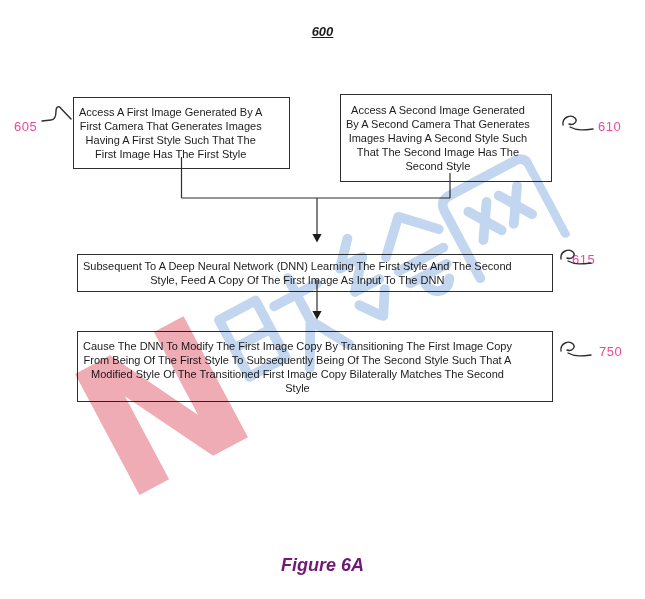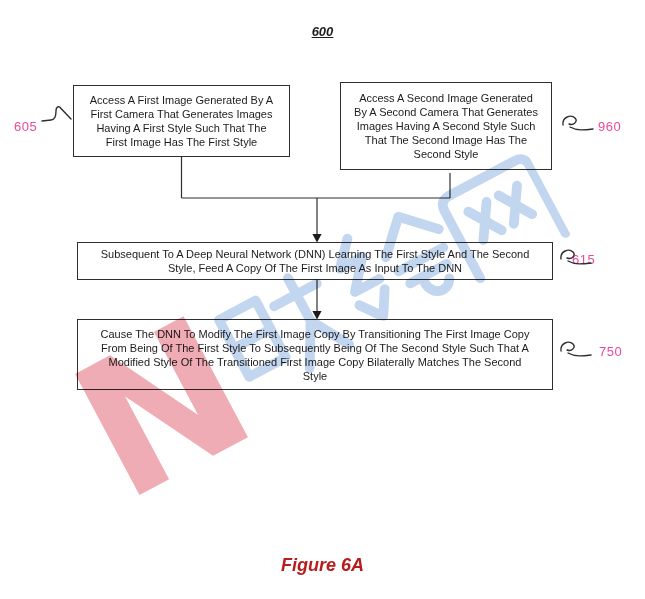--- a/index.html
+++ b/index.html
@@ -6,22 +6,22 @@
   .canvas{
     position:relative;width:645px;height:599px;background:#ffffff;overflow:hidden;
     font-family:"Liberation Sans",sans-serif;color:#1d1d1d;
   }
   .fig-num{
     position:absolute;top:24px;left:0;right:0;text-align:center;
     font-size:13px;font-weight:600;text-decoration:underline;color:#1d1d1d;font-style:italic;
   }
   .flow-box{
     position:absolute;border:1.4px solid #2e2e2e;background:transparent;
-    display:flex;align-items:center;justify-content:center;
-    box-sizing:border-box;padding:2px 5px;
+    display:flex;align-items:center;justify-content:flex-start;
+    box-sizing:border-box;padding:2px 5px;margin-top:12px;
   }
   .flow-box .boxtext{
     white-space:pre-line;text-align:center;font-size:11px;line-height:14px;color:#1c1c1c;
   }
   .b605{left:73px;top:85px;width:217px;height:72px;}
   .b610{left:340px;top:82px;width:212px;height:88px;}
   .b615{left:77px;top:242px;width:476px;height:38px;}
   .b620{left:77px;top:319px;width:476px;height:71px;}
   .connectors{position:absolute;left:0;top:0;width:645px;height:599px;}
   .ref-label{
@@ -31,21 +31,21 @@
   .r610{left:598px;top:119px;}
   .r615{left:572px;top:252px;}
   .r620{left:599px;top:344px;}
   .squig{position:absolute;}
   .s605{left:40px;top:103px;}
   .s610{left:561px;top:113px;}
   .s615{left:559px;top:247px;}
   .s620{left:559px;top:339px;}
   .caption{
     position:absolute;top:555px;left:0;right:0;text-align:center;
-    font-size:18px;font-weight:bold;font-style:italic;color:#b91c1c;
+    font-size:18px;font-weight:bold;font-style:italic;color:#701a75;
   }
   .watermark{
     position:absolute;left:62px;top:226px;width:520px;height:190px;
     transform:rotate(-28deg);transform-origin:center center;
     mix-blend-mode:multiply;pointer-events:none;
   }
   .watermark svg{display:block;}
 </style>
 </head>
 <body>
@@ -86,21 +86,21 @@
 Style, Feed A Copy Of The First Image As Input To The DNN</div>
   </div>
   <div class="flow-box b620">
     <div class="boxtext">Cause The DNN To Modify The First Image Copy By Transitioning The First Image Copy
 From Being Of The First Style To Subsequently Being Of The Second Style Such That A
 Modified Style Of The Transitioned First Image Copy Bilaterally Matches The Second
 Style</div>
   </div>
 
   <div class="ref-label r605">605</div>
-  <div class="ref-label r610">960</div>
+  <div class="ref-label r610">610</div>
   <div class="ref-label r615">615</div>
   <div class="ref-label r620">750</div>
 
   <svg class="squig s605" width="33" height="26" viewBox="0 0 33 26">
     <path d="M2,18 L11,17 C15,17 16,13 16,8 C16,3.5 19,2.5 21,5.5 L31,16" stroke="#2e2e2e" stroke-width="1.4" fill="none" stroke-linecap="round"></path>
   </svg>
   <svg class="squig s610" width="34" height="24" viewBox="0 0 34 24">
     <path d="M2,12 C1,4 10,1 14,5 C17,8 13,13 8,11 M9,14 C16,18 24,17 32,16" stroke="#2e2e2e" stroke-width="1.4" fill="none" stroke-linecap="round"></path>
   </svg>
   <svg class="squig s615" width="34" height="24" viewBox="0 0 34 24">

